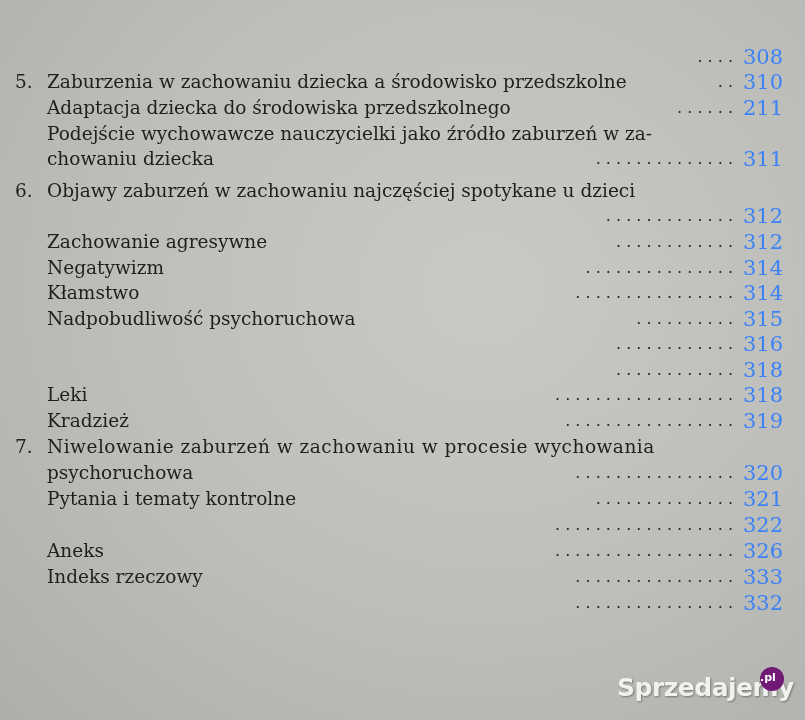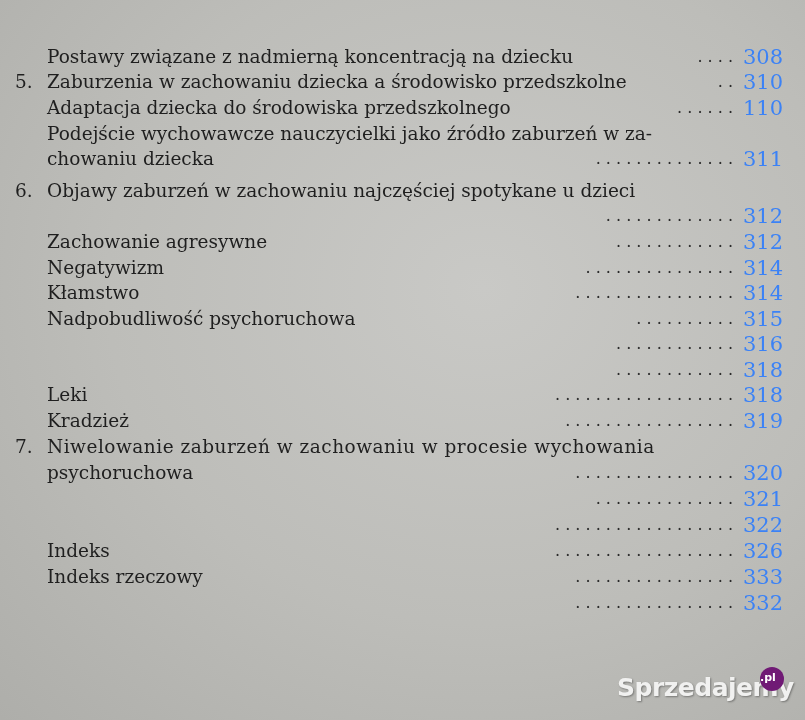--- a/index.html
+++ b/index.html
@@ -33,36 +33,35 @@
     font-family:"DejaVu Sans","Liberation Sans",sans-serif; font-weight:bold;
     font-size:11px; line-height:22px; 
   }
 </style>
 </head>
 <body>
 
 <div class="toc">
 
   <div class="row" style="top:44px">
-    <span class="title" style="left:47px">Postawy związane z nadmierną koncentracją na dziecku</span>
     <span class="dots">. . . .</span>
     <span class="page">308</span>
   </div>
 
   <div class="row" style="top:69px">
     <span class="num">5.</span>
     <span class="title" style="left:47px">Zaburzenia w zachowaniu dziecka a środowisko przedszkolne</span>
     <span class="dots">. .</span>
     <span class="page">310</span>
   </div>
 
   <div class="row" style="top:95px">
     <span class="title" style="left:47px">Adaptacja dziecka do środowiska przedszkolnego</span>
     <span class="dots">. . . . . .</span>
-    <span class="page">110</span>
+    <span class="page">211</span>
   </div>
 
   <div class="row" style="top:121px">
     <span class="title" style="left:47px">Podejście wychowawcze nauczycielki jako źródło zaburzeń w za-</span>
   </div>
   <div class="row" style="top:146px">
     <span class="title" style="left:47px">chowaniu dziecka</span>
     <span class="dots">. . . . . . . . . . . . . .</span>
     <span class="page">311</span>
   </div>
@@ -126,31 +125,32 @@
     <span class="num">7.</span>
     <span class="title" style="left:47px; letter-spacing:0.5px">Niwelowanie zaburzeń w zachowaniu w procesie wychowania</span>
   </div>
   <div class="row" style="top:460px">
     <span class="title" style="left:47px">psychoruchowa</span>
     <span class="dots">. . . . . . . . . . . . . . . .</span>
     <span class="page">320</span>
   </div>
 
   <div class="row" style="top:486px">
+    <span class="title" style="left:47px">Pytania i tematy kontrolne</span>
     <span class="dots">. . . . . . . . . . . . . .</span>
     <span class="page">321</span>
   </div>
 
   <div class="row" style="top:512px">
     <span class="dots">. . . . . . . . . . . . . . . . . .</span>
     <span class="page">322</span>
   </div>
 
   <div class="row" style="top:538px">
-    <span class="title" style="left:47px">Indeks</span>
+    <span class="title" style="left:47px">Aneks</span>
     <span class="dots">. . . . . . . . . . . . . . . . . .</span>
     <span class="page">326</span>
   </div>
 
   <div class="row" style="top:564px">
     <span class="title" style="left:47px">Indeks rzeczowy</span>
     <span class="dots">. . . . . . . . . . . . . . . .</span>
     <span class="page">333</span>
   </div>
 

